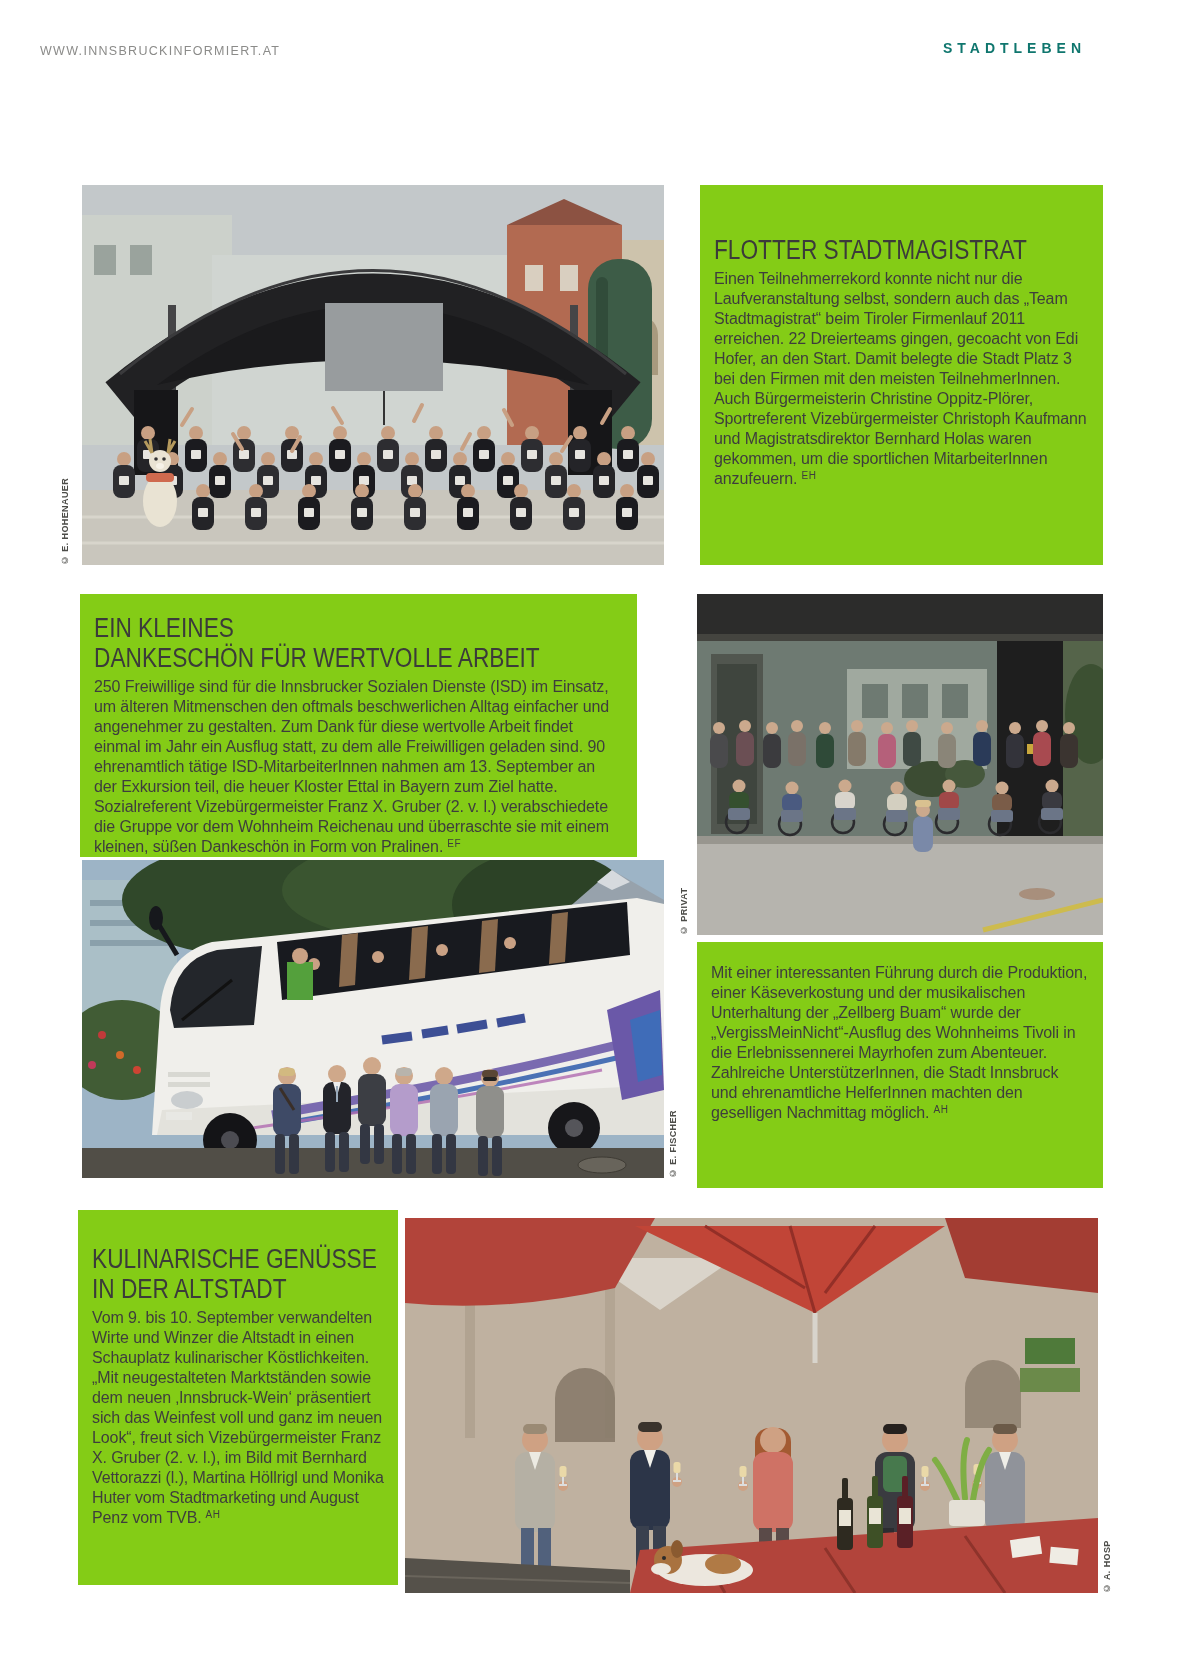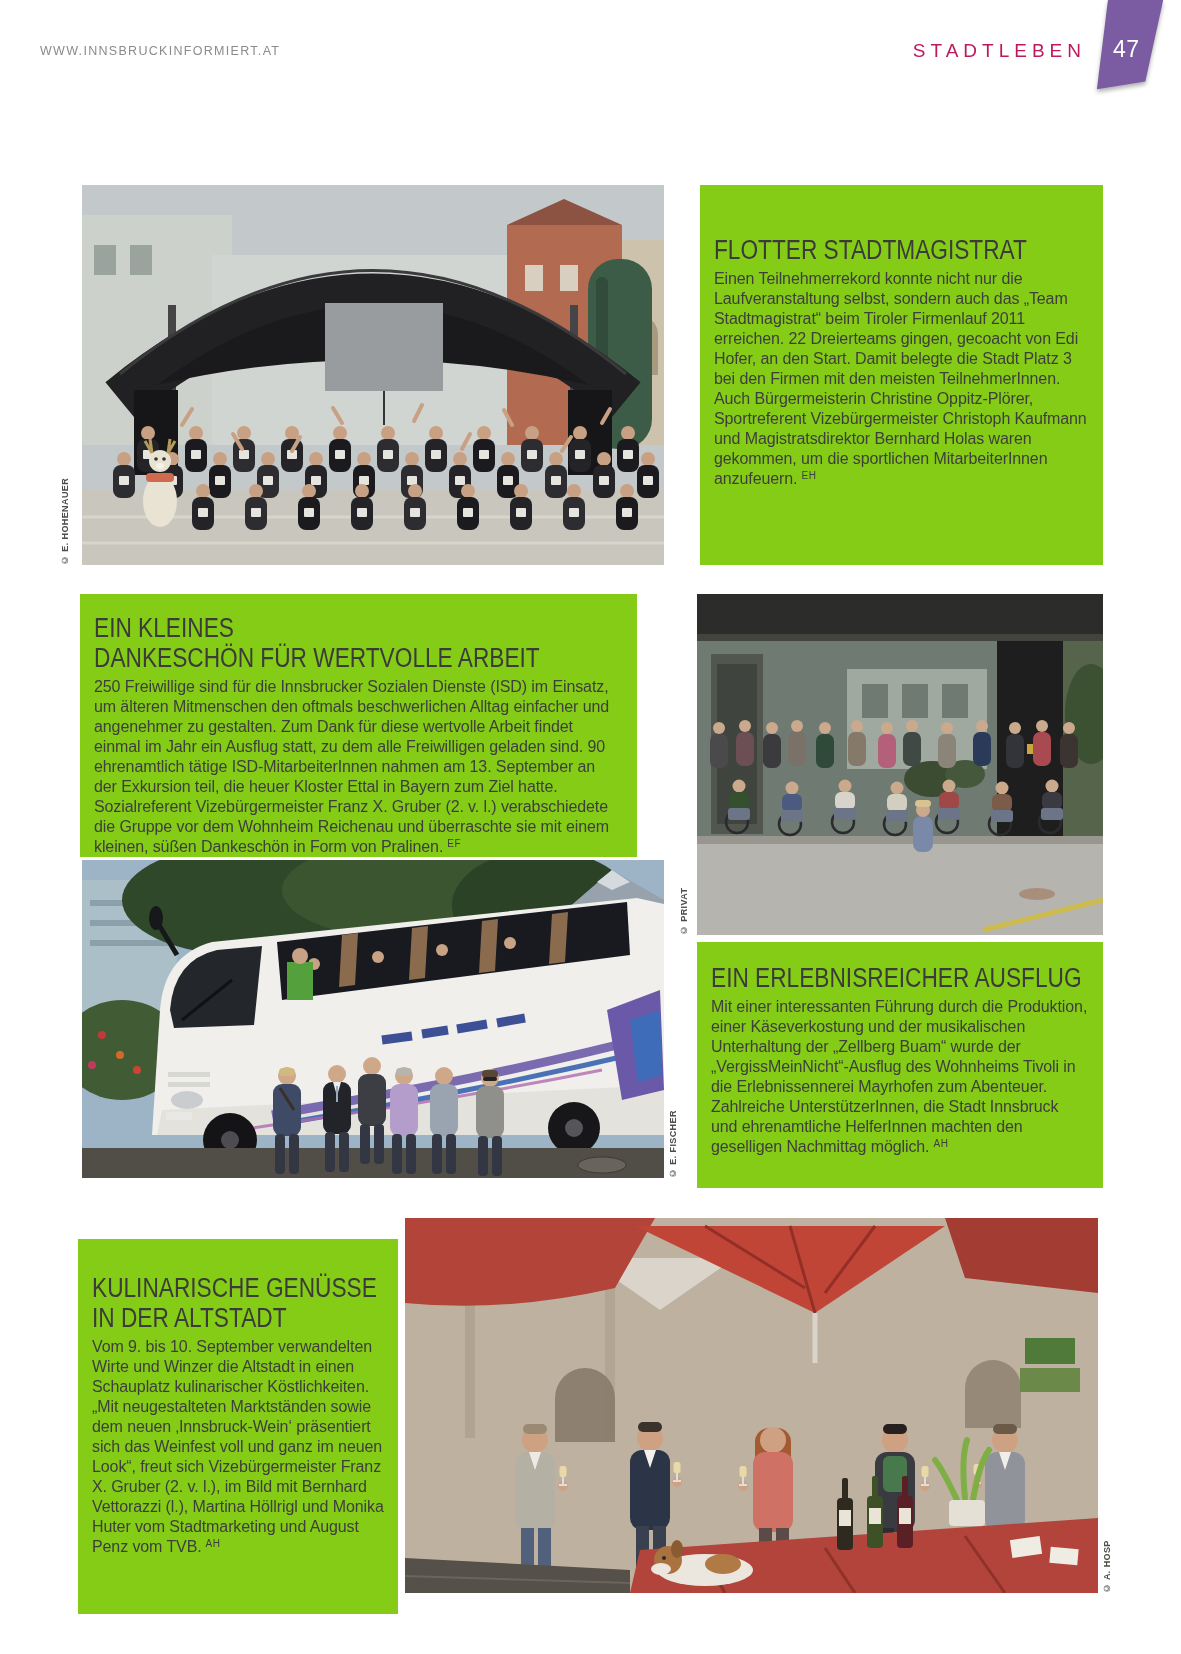--- a/index.html
+++ b/index.html
@@ -9,21 +9,21 @@
     font-family:"Liberation Sans", sans-serif;
     -webkit-font-smoothing:antialiased;
   }
   
   .hdr-url {
     position:absolute; left:40px; top:44px;
     font-size:12.5px; letter-spacing:1.3px; color:#8b8b89;
   }
   .hdr-section {
     position:absolute; right:95px; top:40px;
-    font-size:19px; letter-spacing:5px; color:#be185d;
+    font-size:14px; letter-spacing:5px; color:#0f766e;font-weight:bold;
   }
   .page-tab-wrap {
     position:absolute; left:1085px; top:0; width:90px; height:100px;
     filter:drop-shadow(0 3px 2px rgba(0,0,0,0.30));
   }
   .page-tab {
     position:absolute; left:0; top:0; width:85px; height:97px;
     background:#7b5ba1;
     clip-path:polygon(27% 0, 92% 0, 71% 84%, 14% 92%);
   }
@@ -32,21 +32,21 @@
     font-size:23px; color:#ffffff; letter-spacing:0.5px;
   }
   
   .gbox {
     position:absolute; box-sizing:border-box; overflow:hidden;
     background:#84cc16;
   }
   .box1 { left:700px; top:185px; width:403px; height:380px; padding:50px 15px 0 14px; }
   .box2 { left:80px;  top:594px; width:557px; height:263px; padding:19px 15px 17px 14px; }
   .box3 { left:697px; top:942px; width:406px; height:246px; padding:21px 15px 0 14px; }
-  .box4 { left:78px;  top:1239px; width:320px; height:375px; padding:34px 13px 0 14px; }
+  .box4 { left:78px;  top:1210px; width:320px; height:375px; padding:34px 13px 0 14px; }
   .title { margin:0 0 4px 0; padding:0; font-weight:400; }
   .tline {
     display:block; font-size:27px; line-height:30px; color:#3b3b3a;
     white-space:nowrap; transform:scaleX(0.84); transform-origin:0 50%;
   }
   .btext {
     margin:0; font-size:16px; line-height:20px; letter-spacing:-0.1px;
     color:#3e3e3d;
   }
   .sig {
@@ -71,25 +71,20 @@
   .credit3 { left:668px;  top:1096px; height:82px; }
   .credit4 { left:1102px; top:1516px; height:77px; }
 </style>
 </head>
 <body>
 
 <div class="page">
 
   <div class="hdr-url">WWW.INNSBRUCKINFORMIERT.AT</div>
   <div class="hdr-section">STADTLEBEN</div>
-  <div class="page-tab-wrap">
-    <div class="page-tab">
-      <span class="page-num">47</span>
-    </div>
-  </div>
 
   <figure class="photo photo1">
     <svg viewBox="0 0 582 380" preserveAspectRatio="none" aria-hidden="true">
       <defs>
         <g id="p1p">
           <circle cx="0" cy="-24" r="7" fill="#c8a083"></circle>
           <rect x="-11" y="-18" width="22" height="33" rx="8" fill="currentColor"></rect>
           <rect x="-5" y="-7" width="10" height="9" rx="1" fill="#e6e4df"></rect>
         </g>
       </defs>
@@ -332,23 +327,20 @@
       <rect x="314" y="208" width="16" height="8" rx="4" fill="#b8b4ac"></rect>
       <use href="#p3st" x="362" y="268" color="#9aa4b0"></use>
       <use href="#p3st" x="408" y="270" color="#8f8f8b"></use>
       <rect x="400" y="210" width="16" height="8" rx="4" fill="#5a4634"></rect>
       <rect x="401" y="217" width="14" height="4" rx="2" fill="#222222"></rect>
     </svg>
   </figure>
   <div class="credit credit3">© E. FISCHER</div>
 
   <section class="gbox box3">
-    <h2 class="title">
-      <span class="tline">EIN ERLEBNISREICHER AUSFLUG</span>
-    </h2>
     <p class="btext"><span>Mit einer interessanten Führung durch die Produktion, einer Käseverkostung und der musikalischen Unterhaltung der „Zellberg Buam“ wurde der „VergissMeinNicht“-Ausflug des Wohnheims Tivoli in die Erlebnissennerei Mayrhofen zum Abenteuer. Zahlreiche UnterstützerInnen, die Stadt Innsbruck und ehrenamtliche HelferInnen machten den geselligen Nachmittag möglich.</span><span class="sig">AH</span></p>
   </section>
 
   <section class="gbox box4">
     <h2 class="title">
       <span class="tline">KULINARISCHE GENÜSSE</span>
       <span class="tline">IN DER ALTSTADT</span>
     </h2>
     <p class="btext"><span>Vom 9. bis 10. September verwandelten Wirte und Winzer die Altstadt in einen Schauplatz kulinarischer Köstlichkeiten. „Mit neugestalteten Marktständen sowie dem neuen ‚Innsbruck-Wein‘ präsentiert sich das Weinfest voll und ganz im neuen Look“, freut sich Vizebürgermeister Franz X. Gruber (2. v. l.), im Bild mit Bernhard Vettorazzi (l.), Martina Höllrigl und Monika Huter vom Stadtmarketing und August Penz vom TVB.</span><span class="sig">AH</span></p>
   </section>

